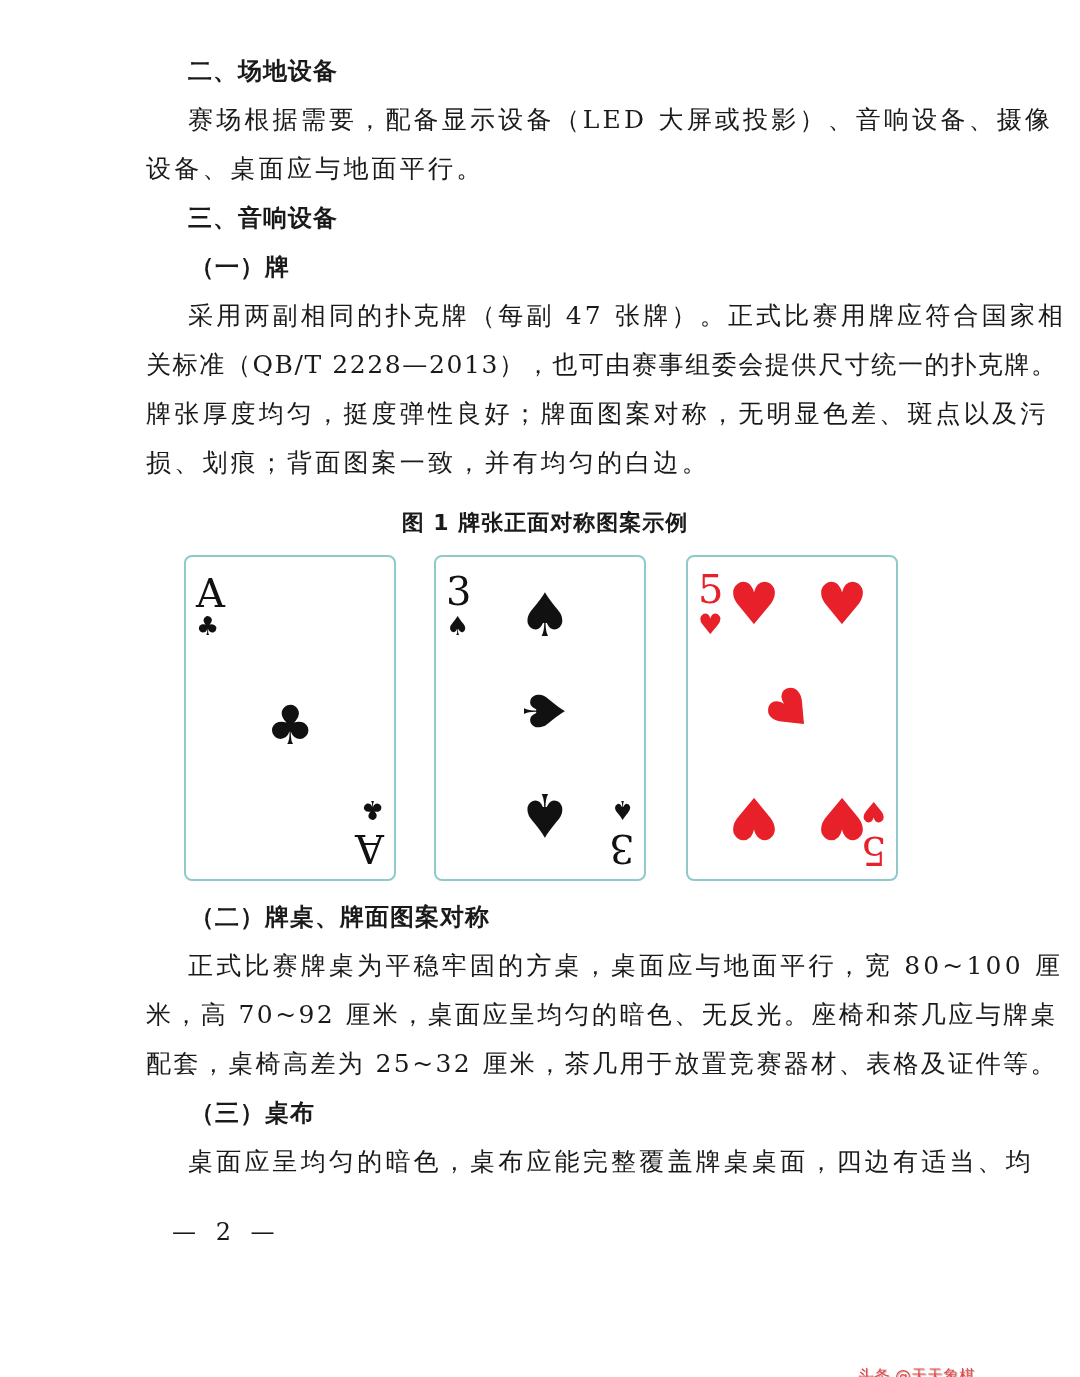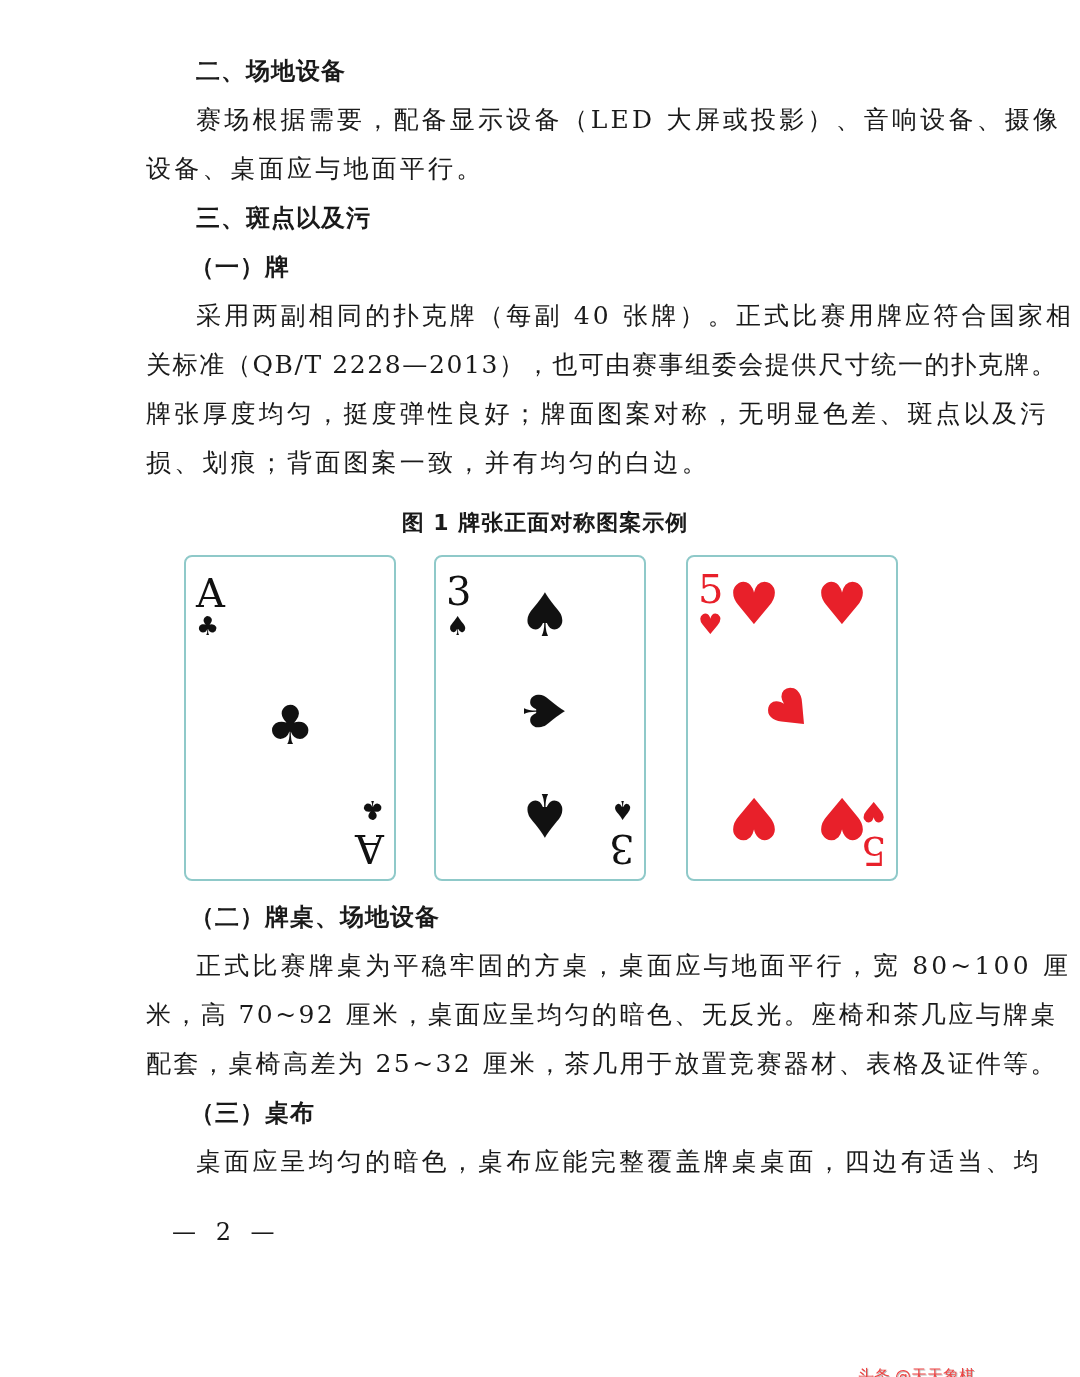--- a/index.html
+++ b/index.html
@@ -1,20 +1,20 @@
 <!DOCTYPE html>
 <html><head>
   <meta charset="utf-8">
   <style>
     html, body { margin: 0; padding: 0; background: #ffffff; }
     body { width: 1080px; height: 1377px; position: relative; overflow: hidden;
       font-family: "DejaVu Serif", "Liberation Serif", serif; color: #1a1a1a; }
     .line { position: absolute; left: 146px; width: 800px; font-size: 25px; line-height: 30px;
       white-space: nowrap; letter-spacing: 3.2px; }
-    .indent { left: 196px; }
+    .indent { left: 188px; }
     .heading { font-family: "DejaVu Sans", "Liberation Sans", sans-serif; font-weight: bold; font-size: 24px; letter-spacing: 1px; }
     .caption { position: absolute; left: 0; width: 1090px; text-align: center; top: 508px;
       font-family: "DejaVu Sans", "Liberation Sans", sans-serif; font-weight: bold; font-size: 22px; letter-spacing: 1px; }
     .card { position: absolute; top: 555px; width: 212px; height: 326px; border: 2px solid #8fc9c9;
       border-radius: 8px; background: #fff; box-sizing: border-box; }
     .rank { position: absolute; font-family: "DejaVu Serif", "Liberation Serif", serif; font-size: 40px; line-height: 40px; }
     .suit { position: absolute; line-height: 1; }
     .rot { transform: rotate(180deg); }
     .black { color: #111; }
     .red { color: #e8202a; }
@@ -22,23 +22,23 @@
     .watermark { position: absolute; left: 858px; top: 1322px; font-family: "DejaVu Sans", "Liberation Sans", sans-serif;
       font-size: 16px; color: #ef4444; text-shadow: 1px 1px 0 #bbb; margin-top: 44px; }
   </style>
 </head>
 <body>
 
 <div class="line indent heading" style="top:56px">二、场地设备</div>
 <div class="line indent" style="top:105px">赛场根据需要，配备显示设备（LED 大屏或投影）、音响设备、摄像</div>
 <div class="line" style="top:154px">设备、桌面应与地面平行。</div>
 
-<div class="line indent heading" style="top:203px">三、斑点以及污</div>
+<div class="line indent heading" style="top:203px">三、音响设备</div>
 <div class="line heading" style="left:190px; top:252px">（一）牌</div>
-<div class="line indent" style="top:301px">采用两副相同的扑克牌（每副 40 张牌）。正式比赛用牌应符合国家相</div>
+<div class="line indent" style="top:301px">采用两副相同的扑克牌（每副 47 张牌）。正式比赛用牌应符合国家相</div>
 <div class="line" style="top:350px; letter-spacing:1.6px">关标准（QB/T 2228—2013），也可由赛事组委会提供尺寸统一的扑克牌。</div>
 <div class="line" style="top:399px">牌张厚度均匀，挺度弹性良好；牌面图案对称，无明显色差、斑点以及污</div>
 <div class="line" style="top:448px">损、划痕；背面图案一致，并有均匀的白边。</div>
 
 <div class="caption">图 1  牌张正面对称图案示例</div>
 
 <div class="card black" style="left:184px">
   <div class="rank" style="left:10px; top:16px">A</div>
   <div class="suit" style="left:10px; top:56px; font-size:26px">♣</div>
   <div class="suit" style="left:80px; top:142px; font-size:54px">♣</div>
@@ -61,21 +61,21 @@
   <div class="suit" style="left:10px; top:54px; font-size:28px">♥</div>
   <div class="suit" style="left:40px; top:18px; font-size:58px">♥</div>
   <div class="suit" style="left:128px; top:18px; font-size:58px">♥</div>
   <div class="suit" style="left:80px; top:128px; font-size:52px; transform:rotate(-45deg)">♥</div>
   <div class="suit rot" style="left:40px; top:232px; font-size:58px">♥</div>
   <div class="suit rot" style="left:128px; top:232px; font-size:58px">♥</div>
   <div class="suit rot" style="right:10px; bottom:54px; font-size:28px">♥</div>
   <div class="rank rot" style="right:10px; bottom:8px">5</div>
 </div>
 
-<div class="line heading" style="left:190px; top:902px">（二）牌桌、场地设备</div>
+<div class="line heading" style="left:190px; top:902px">（二）牌桌、牌面图案对称</div>
 <div class="line indent" style="top:951px">正式比赛牌桌为平稳牢固的方桌，桌面应与地面平行，宽 80~100 厘</div>
 <div class="line" style="top:1000px; letter-spacing:2.4px">米，高 70~92 厘米，桌面应呈均匀的暗色、无反光。座椅和茶几应与牌桌</div>
 <div class="line" style="top:1049px; letter-spacing:2.4px">配套，桌椅高差为 25~32 厘米，茶几用于放置竞赛器材、表格及证件等。</div>
 
 <div class="line heading" style="left:190px; top:1098px">（三）桌布</div>
 <div class="line indent" style="top:1147px">桌面应呈均匀的暗色，桌布应能完整覆盖牌桌桌面，四边有适当、均</div>
 
 <div class="pagenum">— 2 —</div>
 <div class="watermark">头条 @天天象棋</div>
 

